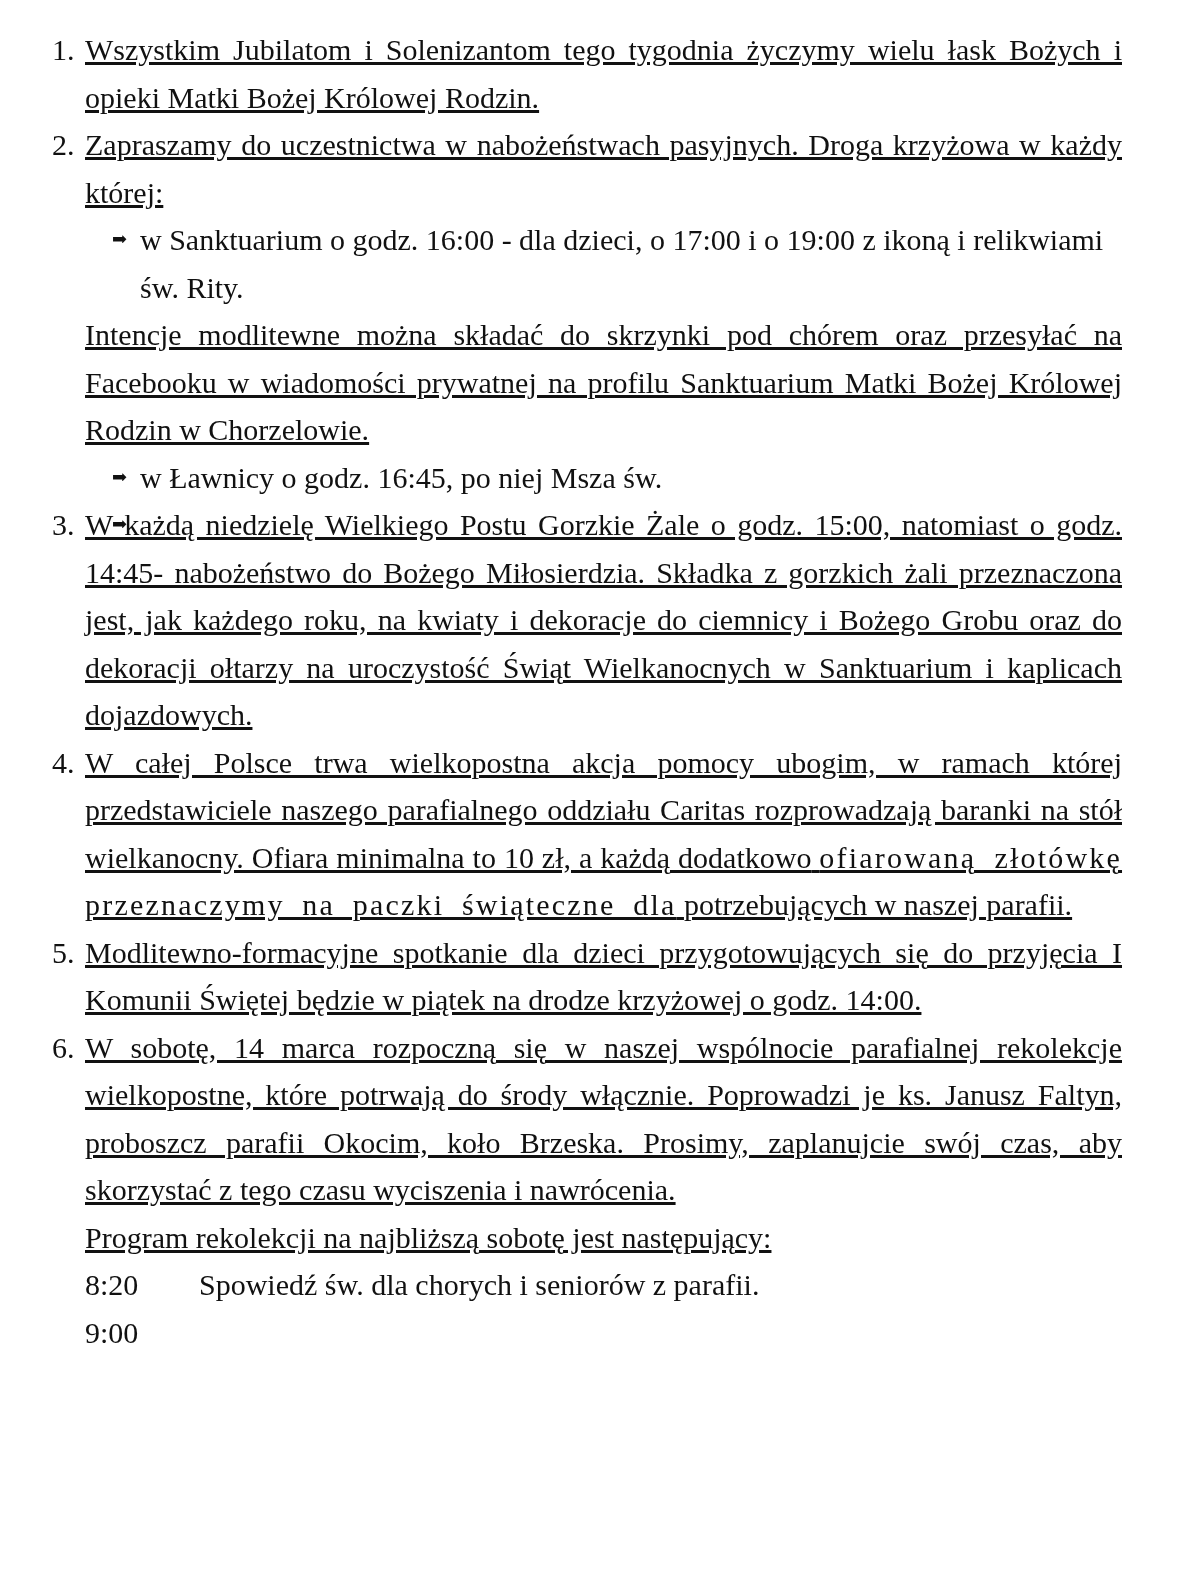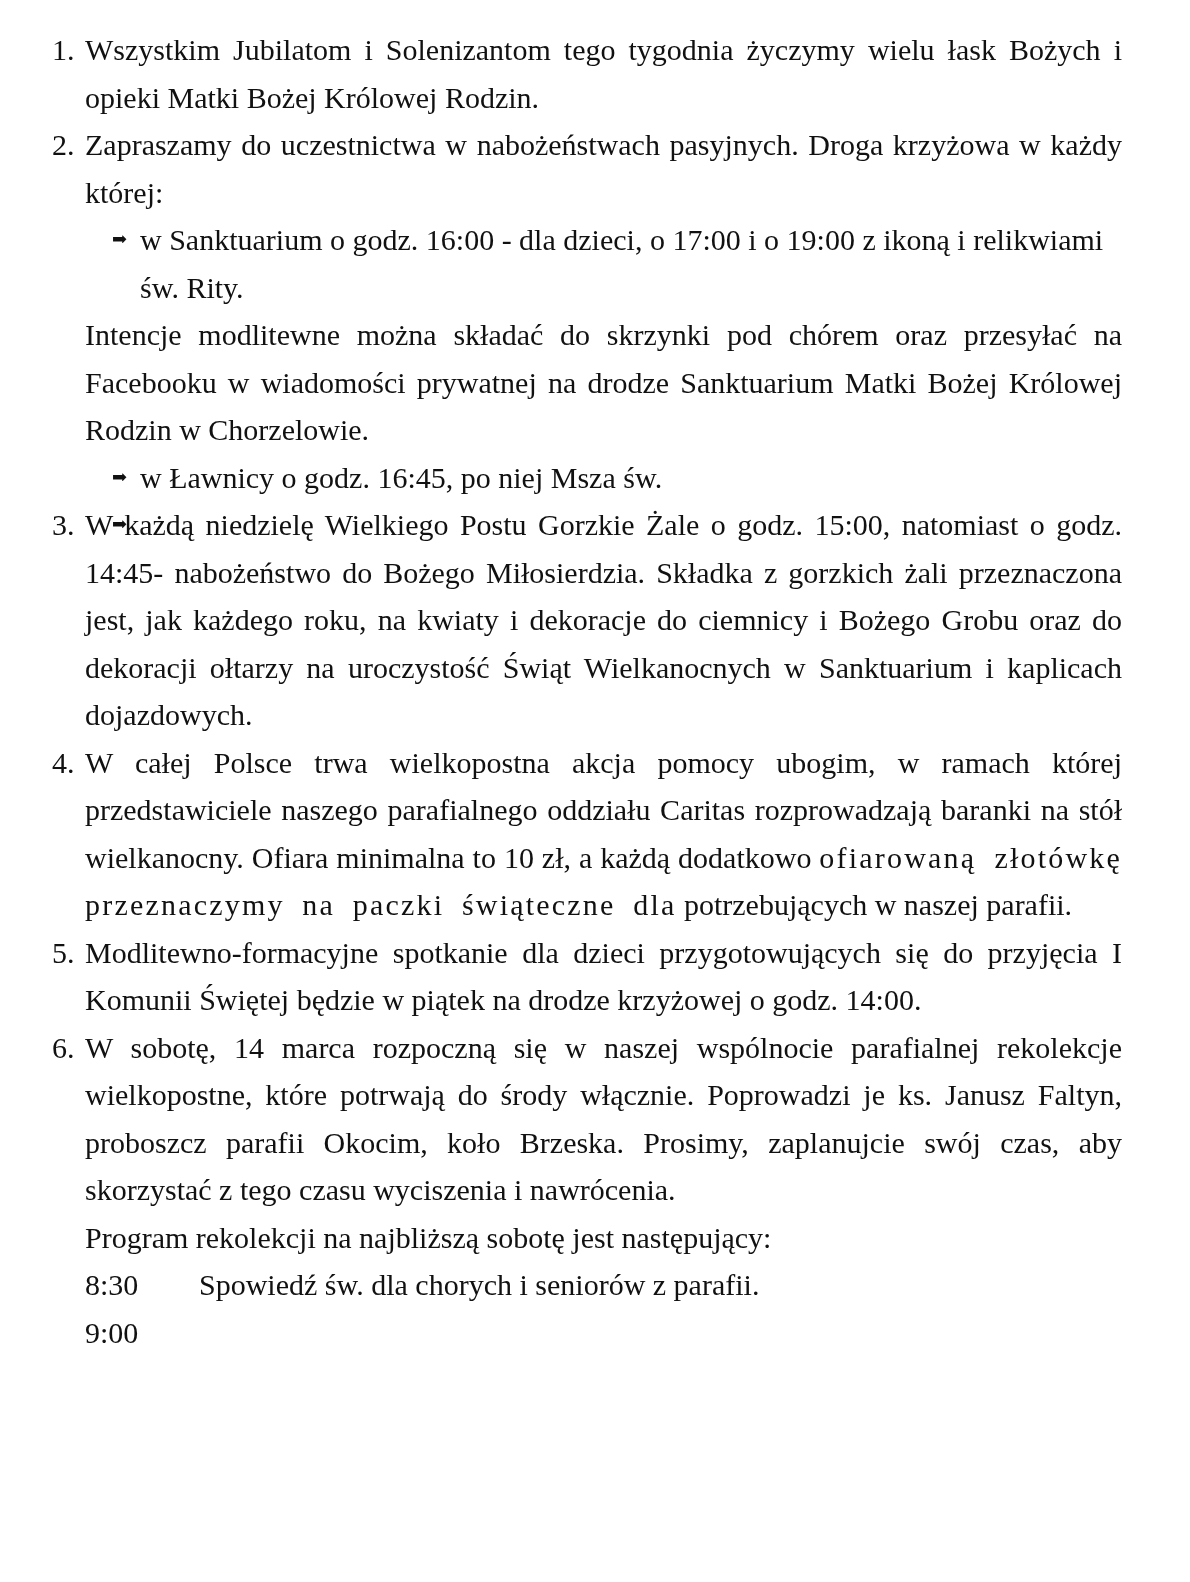--- a/index.html
+++ b/index.html
@@ -7,21 +7,21 @@
       width: 1190px; height: 1582px; overflow: hidden;
       font-family: "Liberation Serif", "DejaVu Serif", serif;
       color: #111111;
       font-size: 30px;
       line-height: 47.5px;
     }
     .doc { position: absolute; left: 52px; top: 26px; width: 1070px; }
     ol.notices { list-style: none; margin: 0; padding: 0; }
     .item { position: relative; padding-left: 33px; text-align: justify; }
     .item .num { position: absolute; left: 0; top: 0; }
-    .para { display: block; text-align: justify; }
+    .para { display: block; text-align: justify; text-decoration: underline; }
     .item4 .stretch { letter-spacing: 2.2px; word-spacing: 8px; }
     ul.bullets { list-style: none; margin: 0; padding: 0; }
     .bullet { position: relative; padding-left: 55px; text-align: left; }
     .bullet .arrow { position: absolute; left: 27px; top: 0; font-size: 18px; line-height: 47.5px; }
     .intentions { margin-top: 0; }
     .schedule-row { display: flex; }
     .schedule-row .time { width: 114px; flex: none; }
     .schedule-row .desc { flex: 1; }
     .item5 { margin-top: 0; }
   </style>
@@ -38,21 +38,21 @@
 
     <li class="item">
       <span class="num">2.</span>
       <span class="para">Zapraszamy do uczestnictwa w nabożeństwach pasyjnych. Droga krzyżowa w każdy której:</span>
       <ul class="bullets">
         <li class="bullet">
           <span class="arrow">➡</span>
           <span>w Sanktuarium o godz. 16:00 - dla dzieci, o 17:00 i o 19:00 z ikoną i relikwiami św. Rity.</span>
         </li>
       </ul>
-      <span class="para intentions">Intencje modlitewne można składać do skrzynki pod chórem oraz przesyłać na Facebooku w wiadomości prywatnej na drodze Sanktuarium Matki Bożej Królowej Rodzin w Chorzelowie.</span>
+      <span class="para intentions">Intencje modlitewne można składać do skrzynki pod chórem oraz przesyłać na Facebooku w wiadomości prywatnej na profilu Sanktuarium Matki Bożej Królowej Rodzin w Chorzelowie.</span>
       <ul class="bullets">
         <li class="bullet">
           <span class="arrow">➡</span>
           <span>w Ławnicy o godz. 16:45, po niej Msza św.</span>
         </li>
         <li class="bullet">
           <span class="arrow">➡</span>
         </li>
       </ul>
     </li>
@@ -71,21 +71,21 @@
       <span class="num">5.</span>
       <span class="para">Modlitewno-formacyjne spotkanie dla dzieci przygotowujących się do przyjęcia I Komunii Świętej będzie w piątek na drodze krzyżowej o godz. 14:00.</span>
     </li>
 
     <li class="item">
       <span class="num">6.</span>
       <span class="para">W sobotę, 14 marca rozpoczną się w naszej wspólnocie parafialnej rekolekcje wielkopostne, które potrwają do środy włącznie. Poprowadzi je ks. Janusz Faltyn, proboszcz parafii Okocim, koło Brzeska. Prosimy, zaplanujcie swój czas, aby skorzystać z tego czasu wyciszenia i nawrócenia.</span>
       <span class="para">Program rekolekcji na najbliższą sobotę jest następujący:</span>
       <div>
         <div class="schedule-row">
-          <span class="time">8:30</span>
+          <span class="time">8:20</span>
           <span class="desc">Spowiedź św. dla chorych i seniorów z parafii.</span>
         </div>
         <div class="schedule-row">
           <span class="time">9:00</span>
         </div>
       </div>
     </li>
 
   </ol>
 </div>

